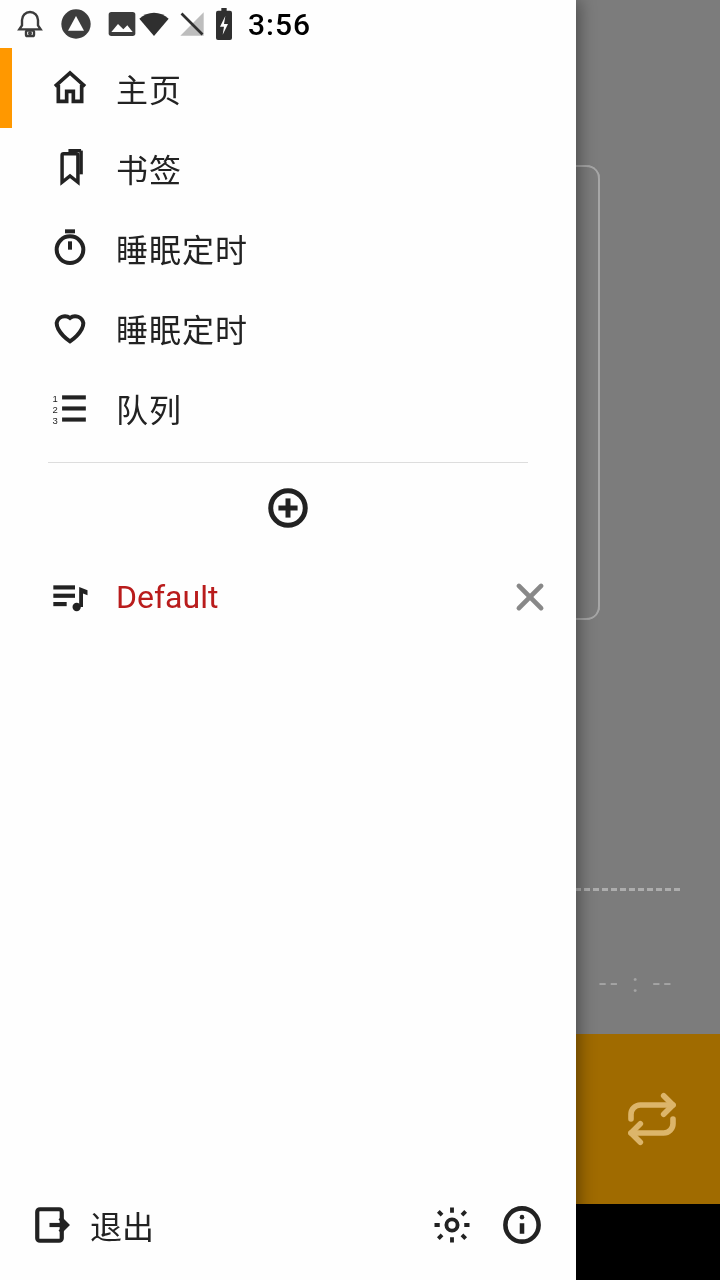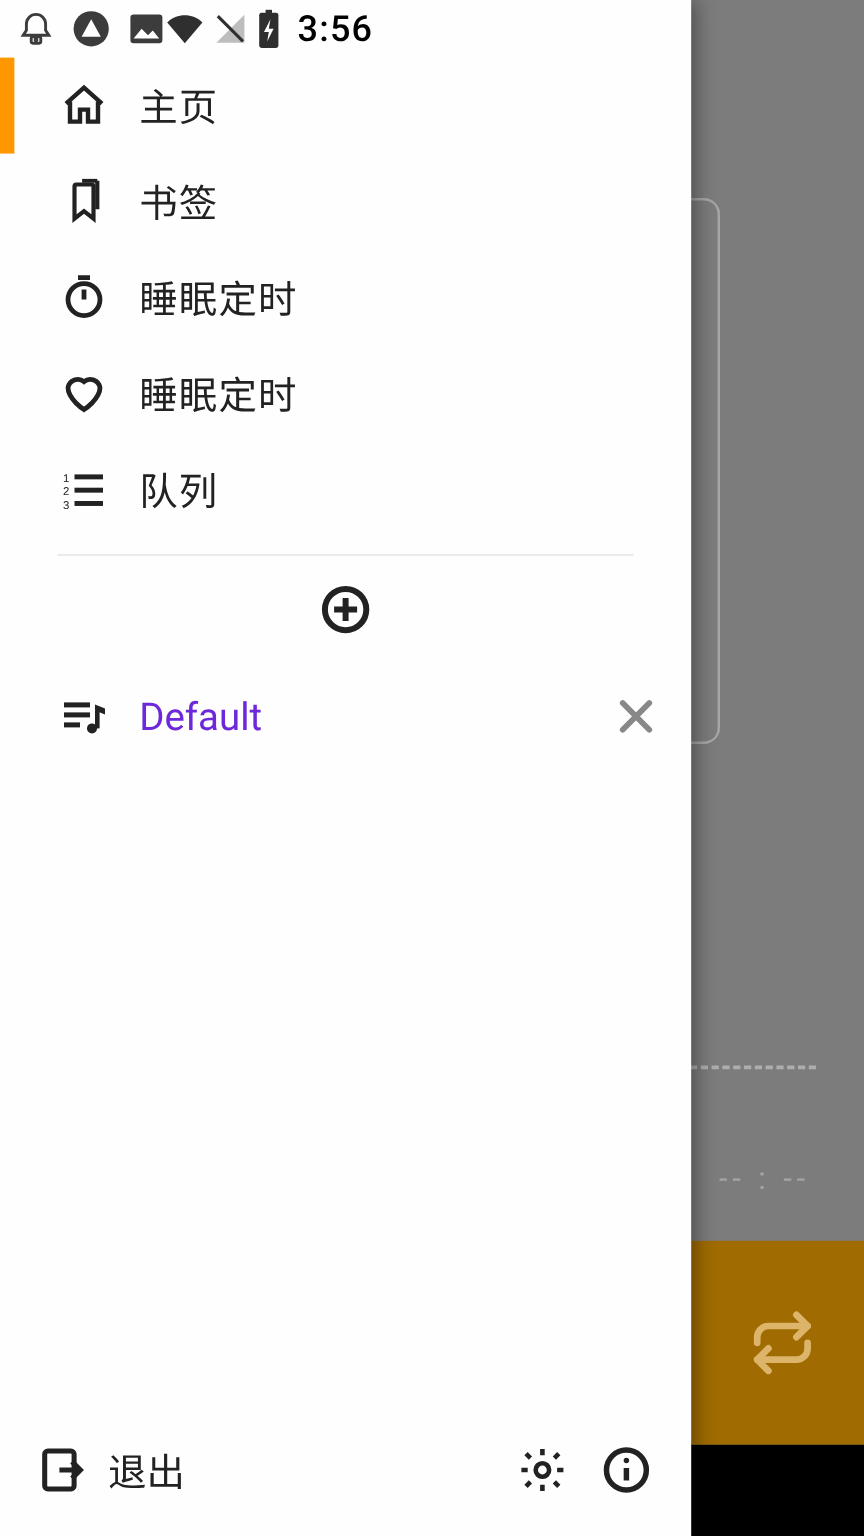--- a/index.html
+++ b/index.html
@@ -73,21 +73,21 @@
 
   .add-row {
     display:flex; align-items:center; justify-content:center;
     height: 90px;
   }
 
   .playlist-item {
     display:flex; align-items:center;
     height: 88px; padding-left: 48px; padding-right: 24px;
   }
-  .playlist-label { font-size: 32px; color: #6d28d9; flex:1; }
+  .playlist-label { font-size: 32px; color: #b91c1c; flex:1; }
   .playlist-delete { width:44px; height:44px; display:flex; align-items:center; justify-content:center; }
 
   
   .drawer-footer {
     height: 110px; display:flex; align-items:center;
     padding-left: 32px; padding-right: 28px; gap: 18px;
     padding-bottom: 0;
   }
   .exit-btn { display:flex; align-items:center; gap: 16px; flex:1; }
   .exit-label { font-size: 32px; color:#222; }

